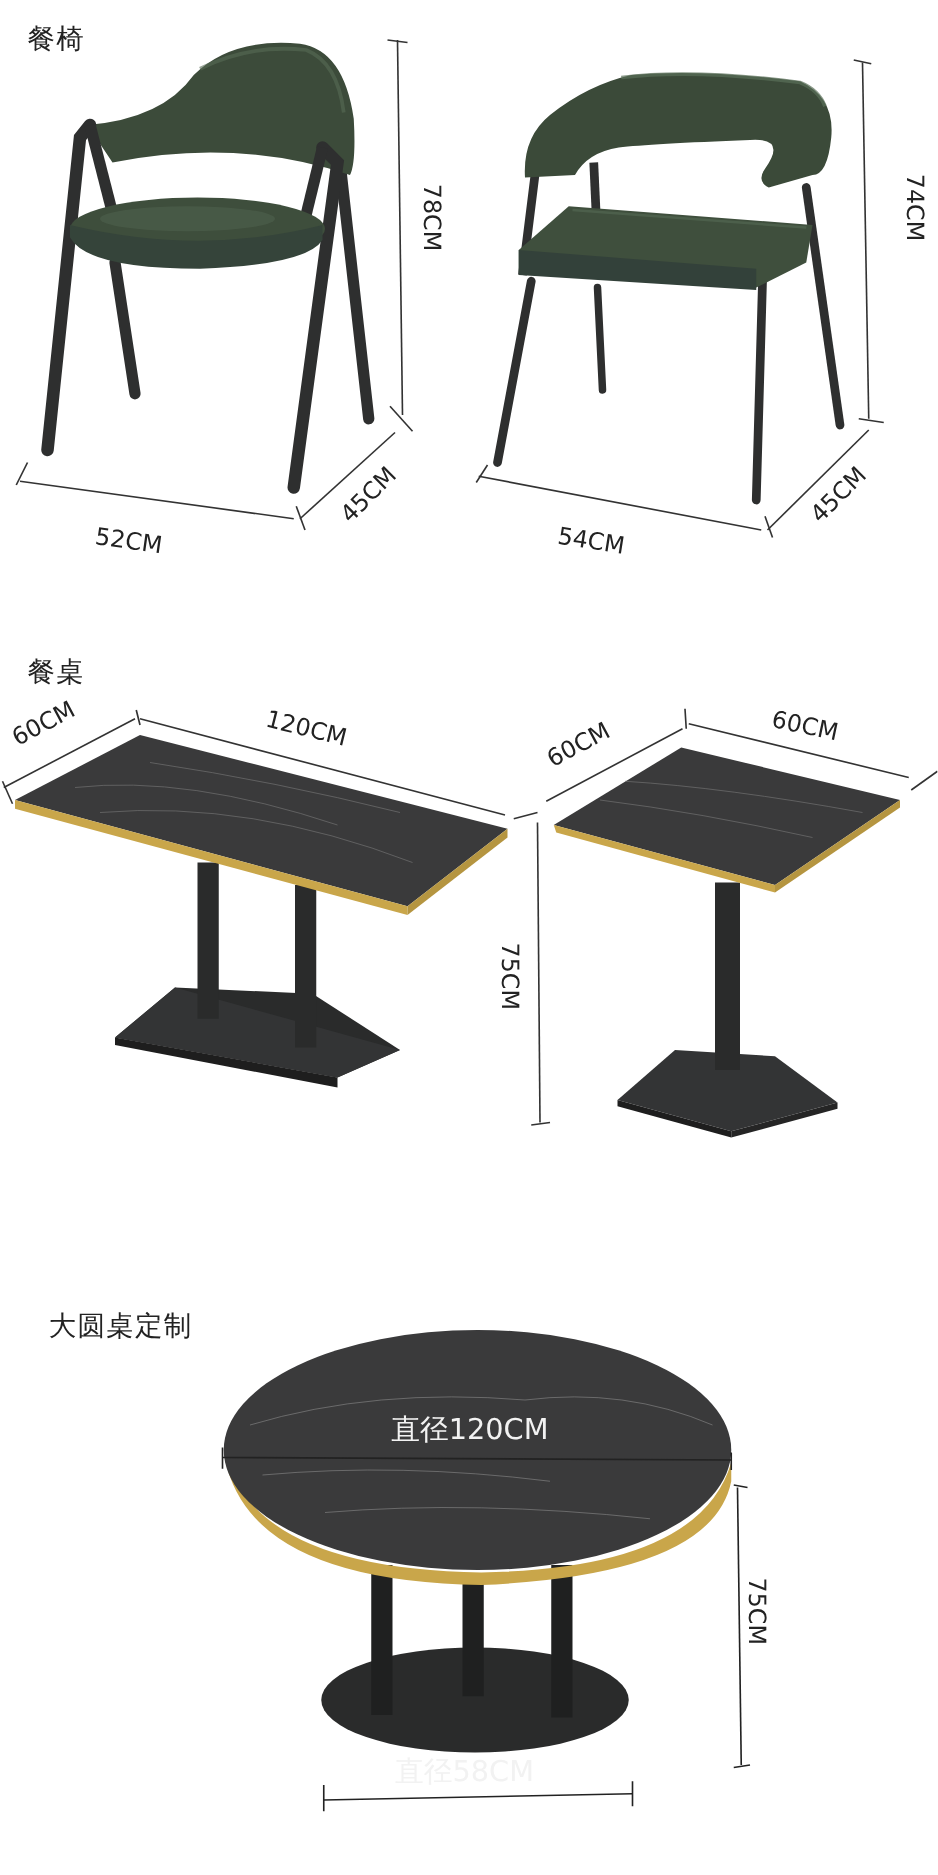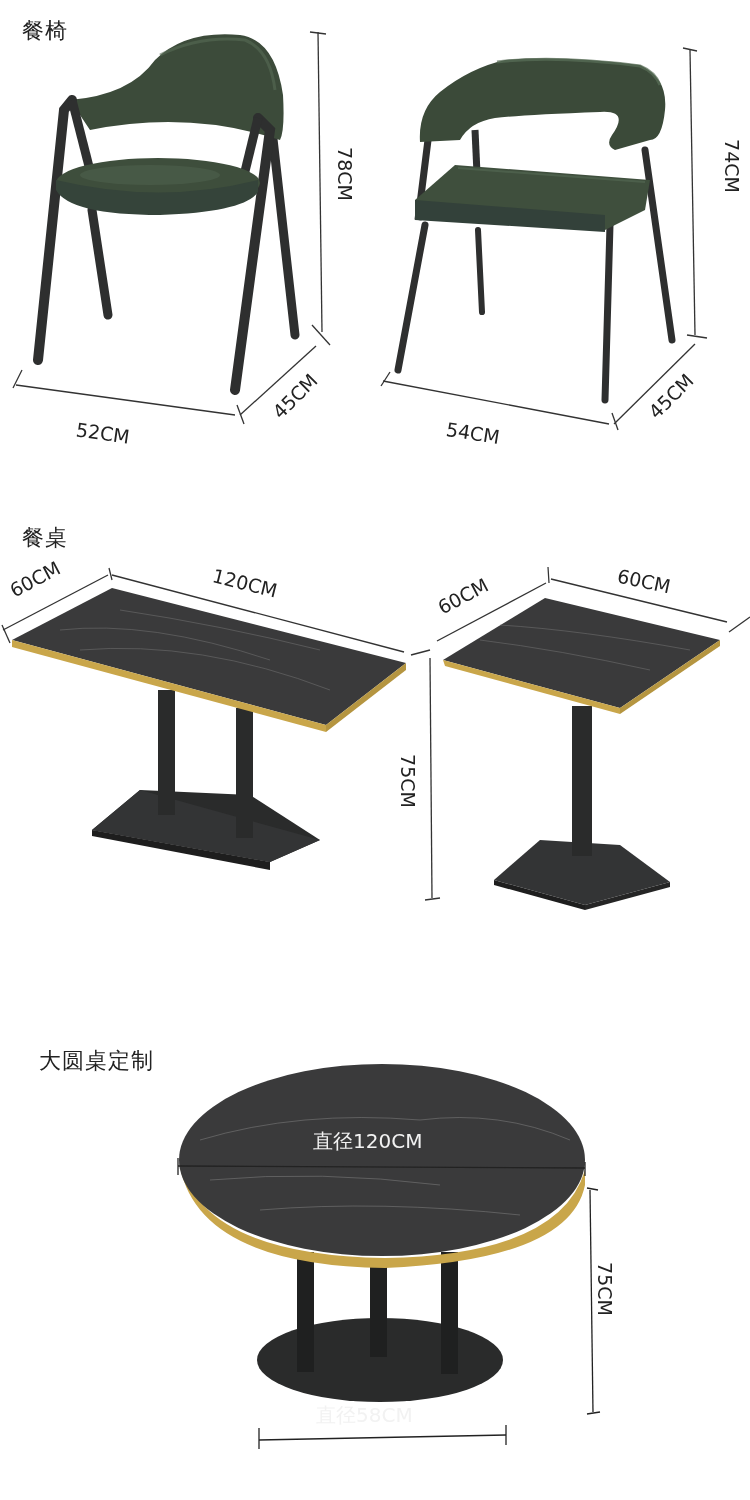--- a/index.html
+++ b/index.html
@@ -1,20 +1,20 @@
 <!DOCTYPE html>
 <html><head>
 <meta charset="utf-8">
 <style>
   html,body{margin:0;padding:0;background:#fff;}
   body{width:750px;height:1500px;position:relative;overflow:hidden;font-family:"DejaVu Sans","Liberation Sans",sans-serif;color:#222;}
   .abs{position:absolute;}
   .heading{font-size:22px;color:#222;letter-spacing:1px;}
   .dim{font-size:19px;color:#222;white-space:nowrap;transform-origin:center center;}
-  .dim-light{color:#f2f2f2;font-size:20px;}
+  .dim-light{color:#f2f2f2;font-size:23px;}
   svg{position:absolute;left:0;top:0;overflow:visible;}
 </style>
 </head>
 <body>
 
 <div class="abs heading" style="left:22px;top:16px;">餐椅</div>
 
 <svg width="750" height="1500">
 
   <g>

